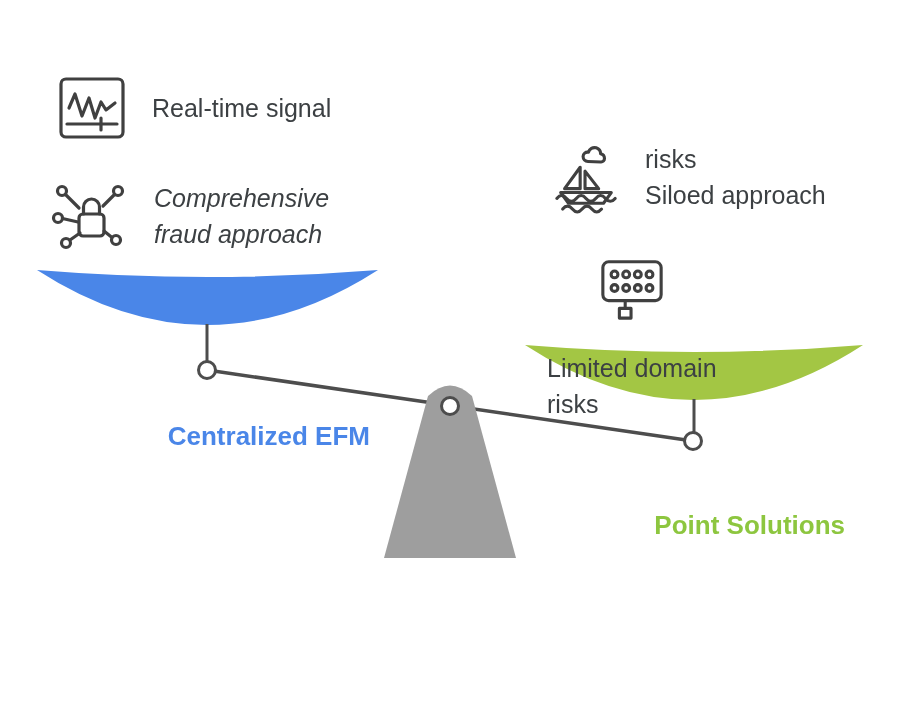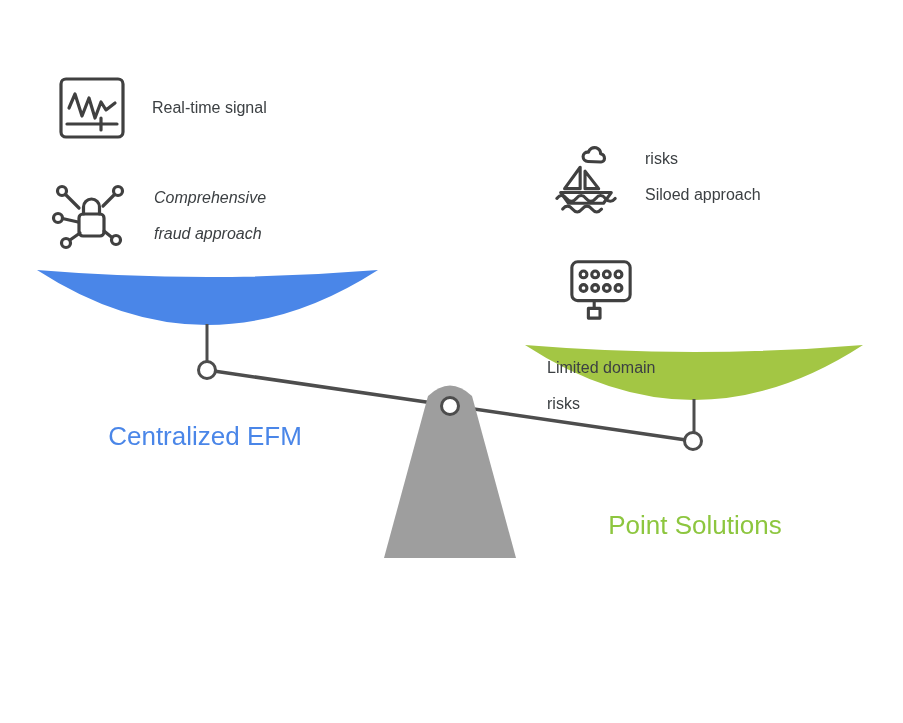--- a/index.html
+++ b/index.html
@@ -4,23 +4,23 @@
 <style>
   html,body{margin:0;padding:0;background:#ffffff;}
   #stage{
     position:relative;
     width:903px;height:723px;
     background:#ffffff;
     font-family:"Liberation Sans", sans-serif;
     overflow:hidden;
   }
   .item{position:absolute;display:flex;align-items:center;gap:24px;}
-  .item-text{font-size:16px;line-height:36px;color:#3C4043;}
+  .item-text{font-size:25px;line-height:36px;color:#3C4043;}
   .icon *{fill:none;stroke:#404040;stroke-width:3.2;stroke-linecap:round;stroke-linejoin:round;}
-  .side-label{position:absolute;text-align:center;font-size:26px;line-height:36px;font-weight:400;}
+  .side-label{position:absolute;text-align:right;font-size:26px;line-height:36px;font-weight:700;}
   .label-left{left:40px;top:418px;width:330px;color:#4A86E8;}
   .label-right{left:545px;top:507px;width:300px;color:#8DC63F;}
   #scale-svg{position:absolute;left:0;top:0;}
 </style>
 </head>
 <body>
 
 <div id="stage">
 
   <svg id="scale-svg" width="903" height="723" viewBox="0 0 903 723">

